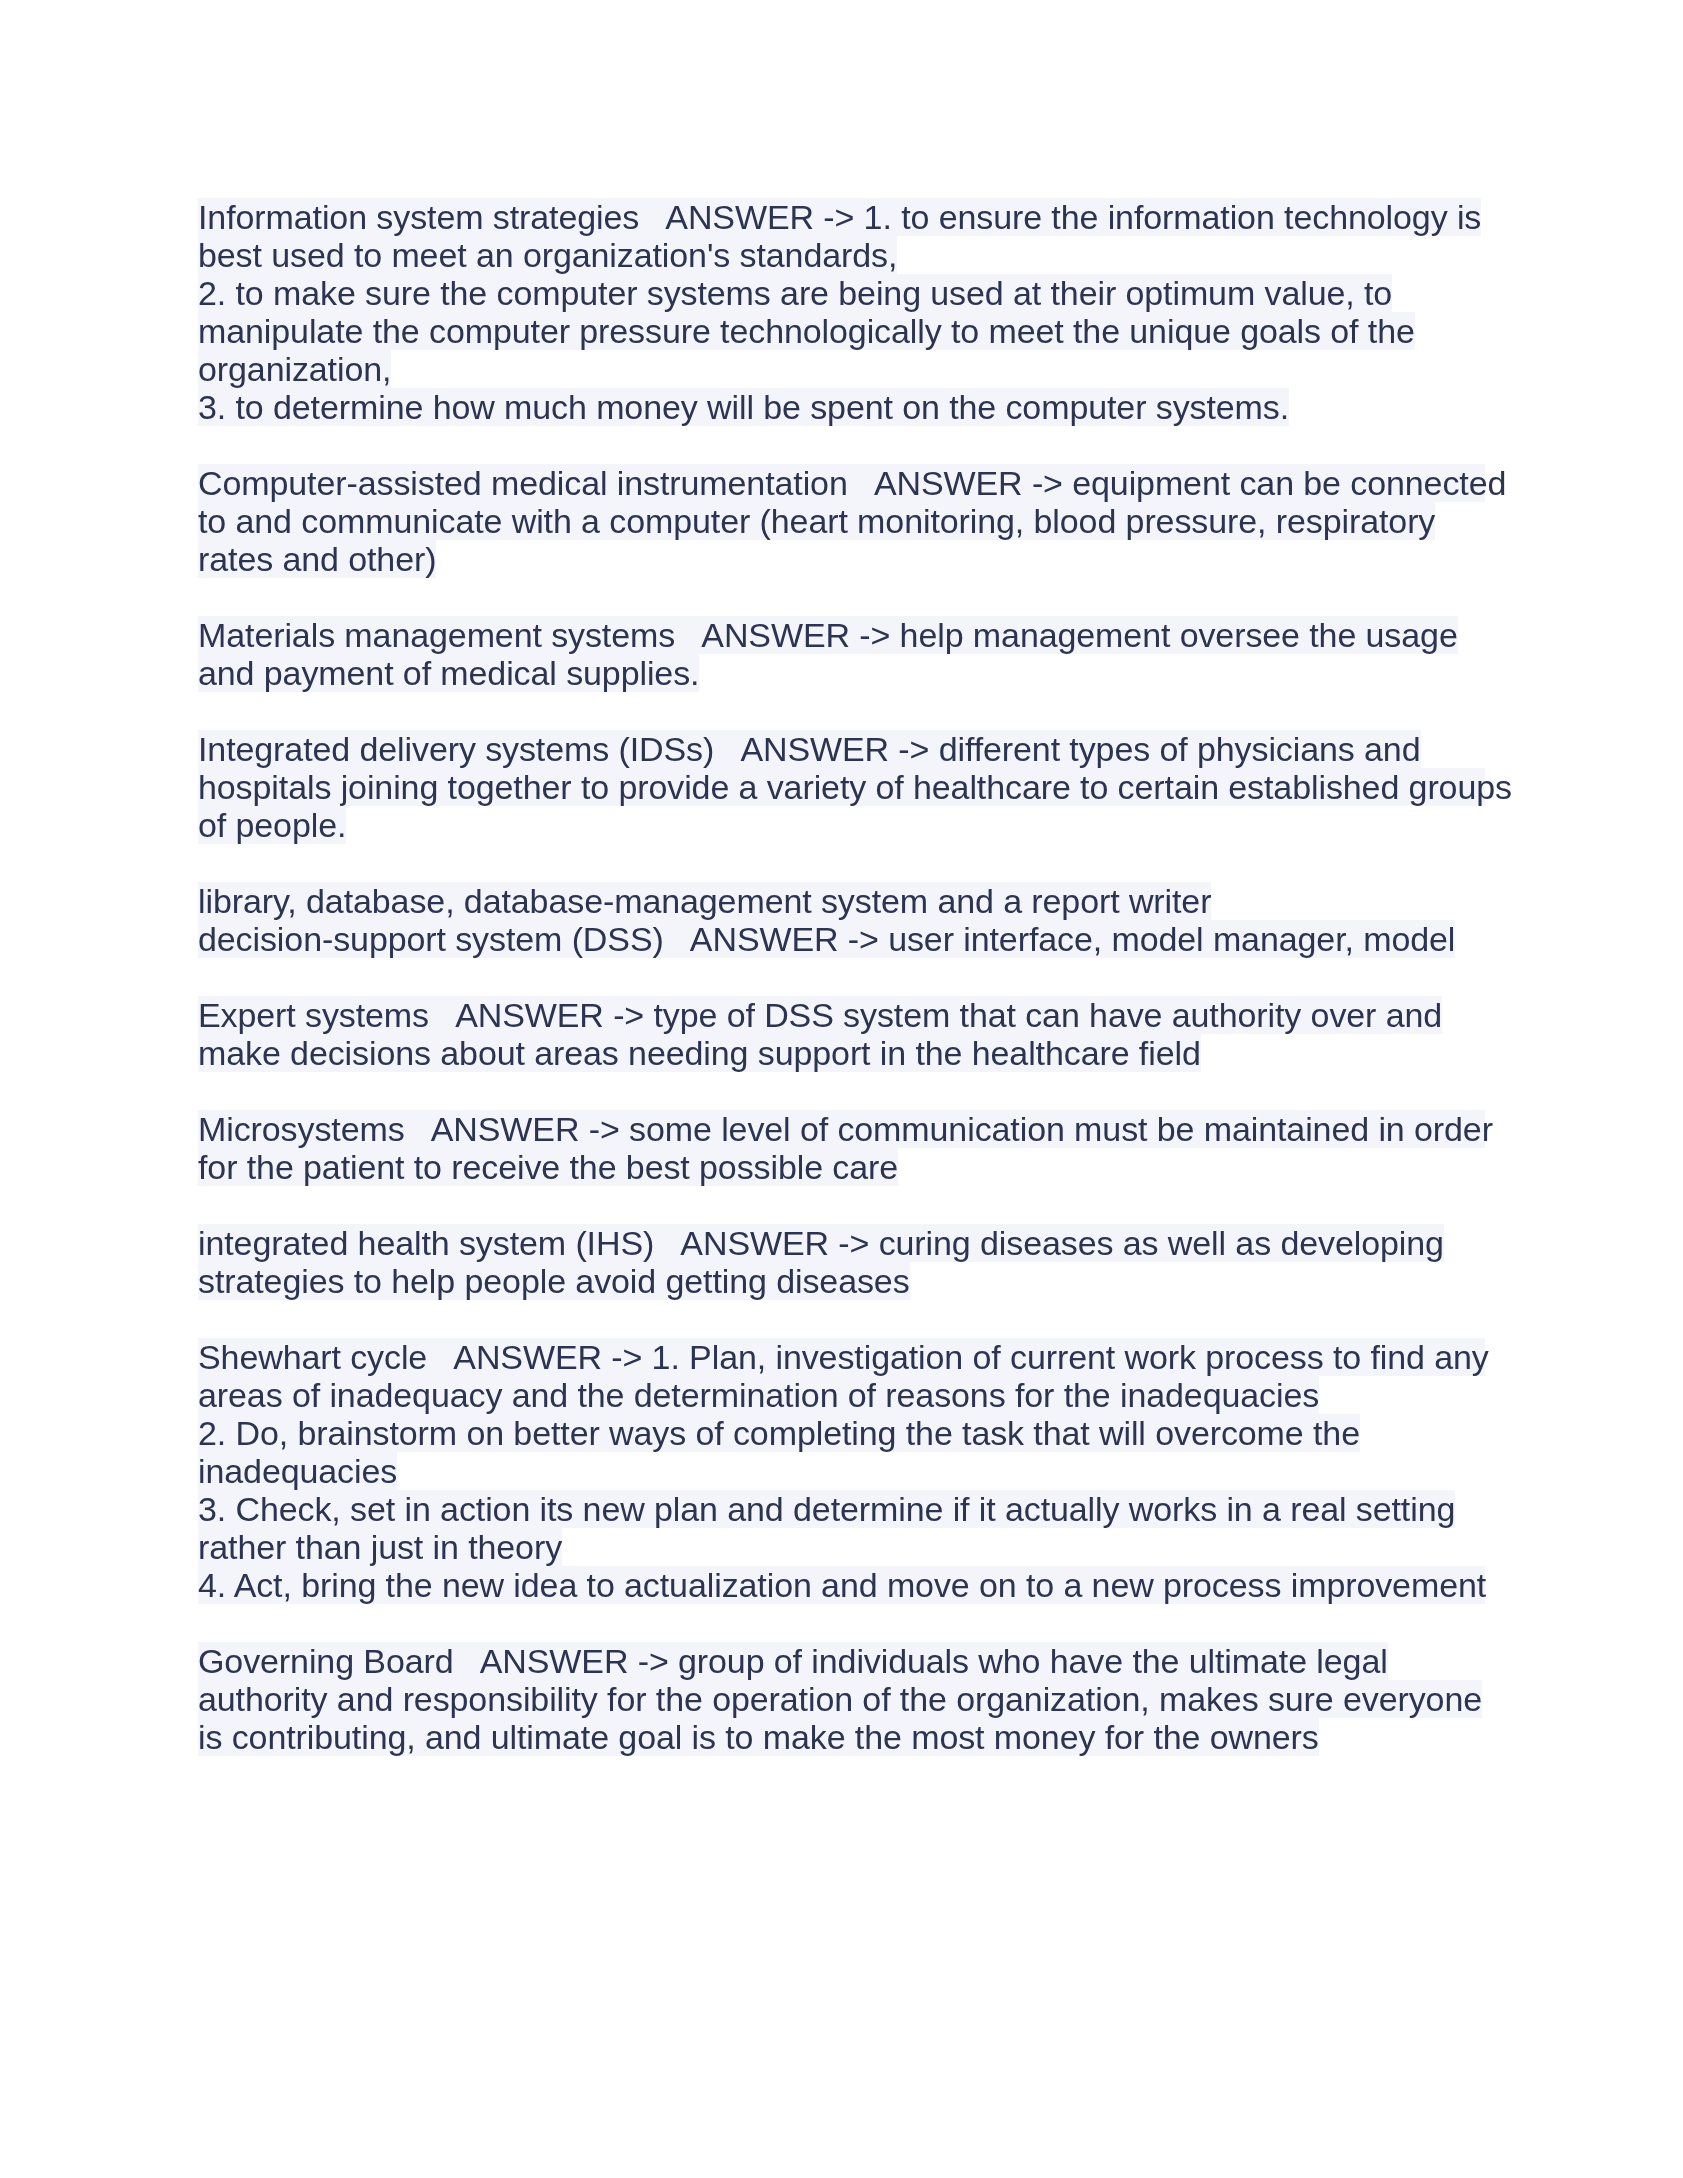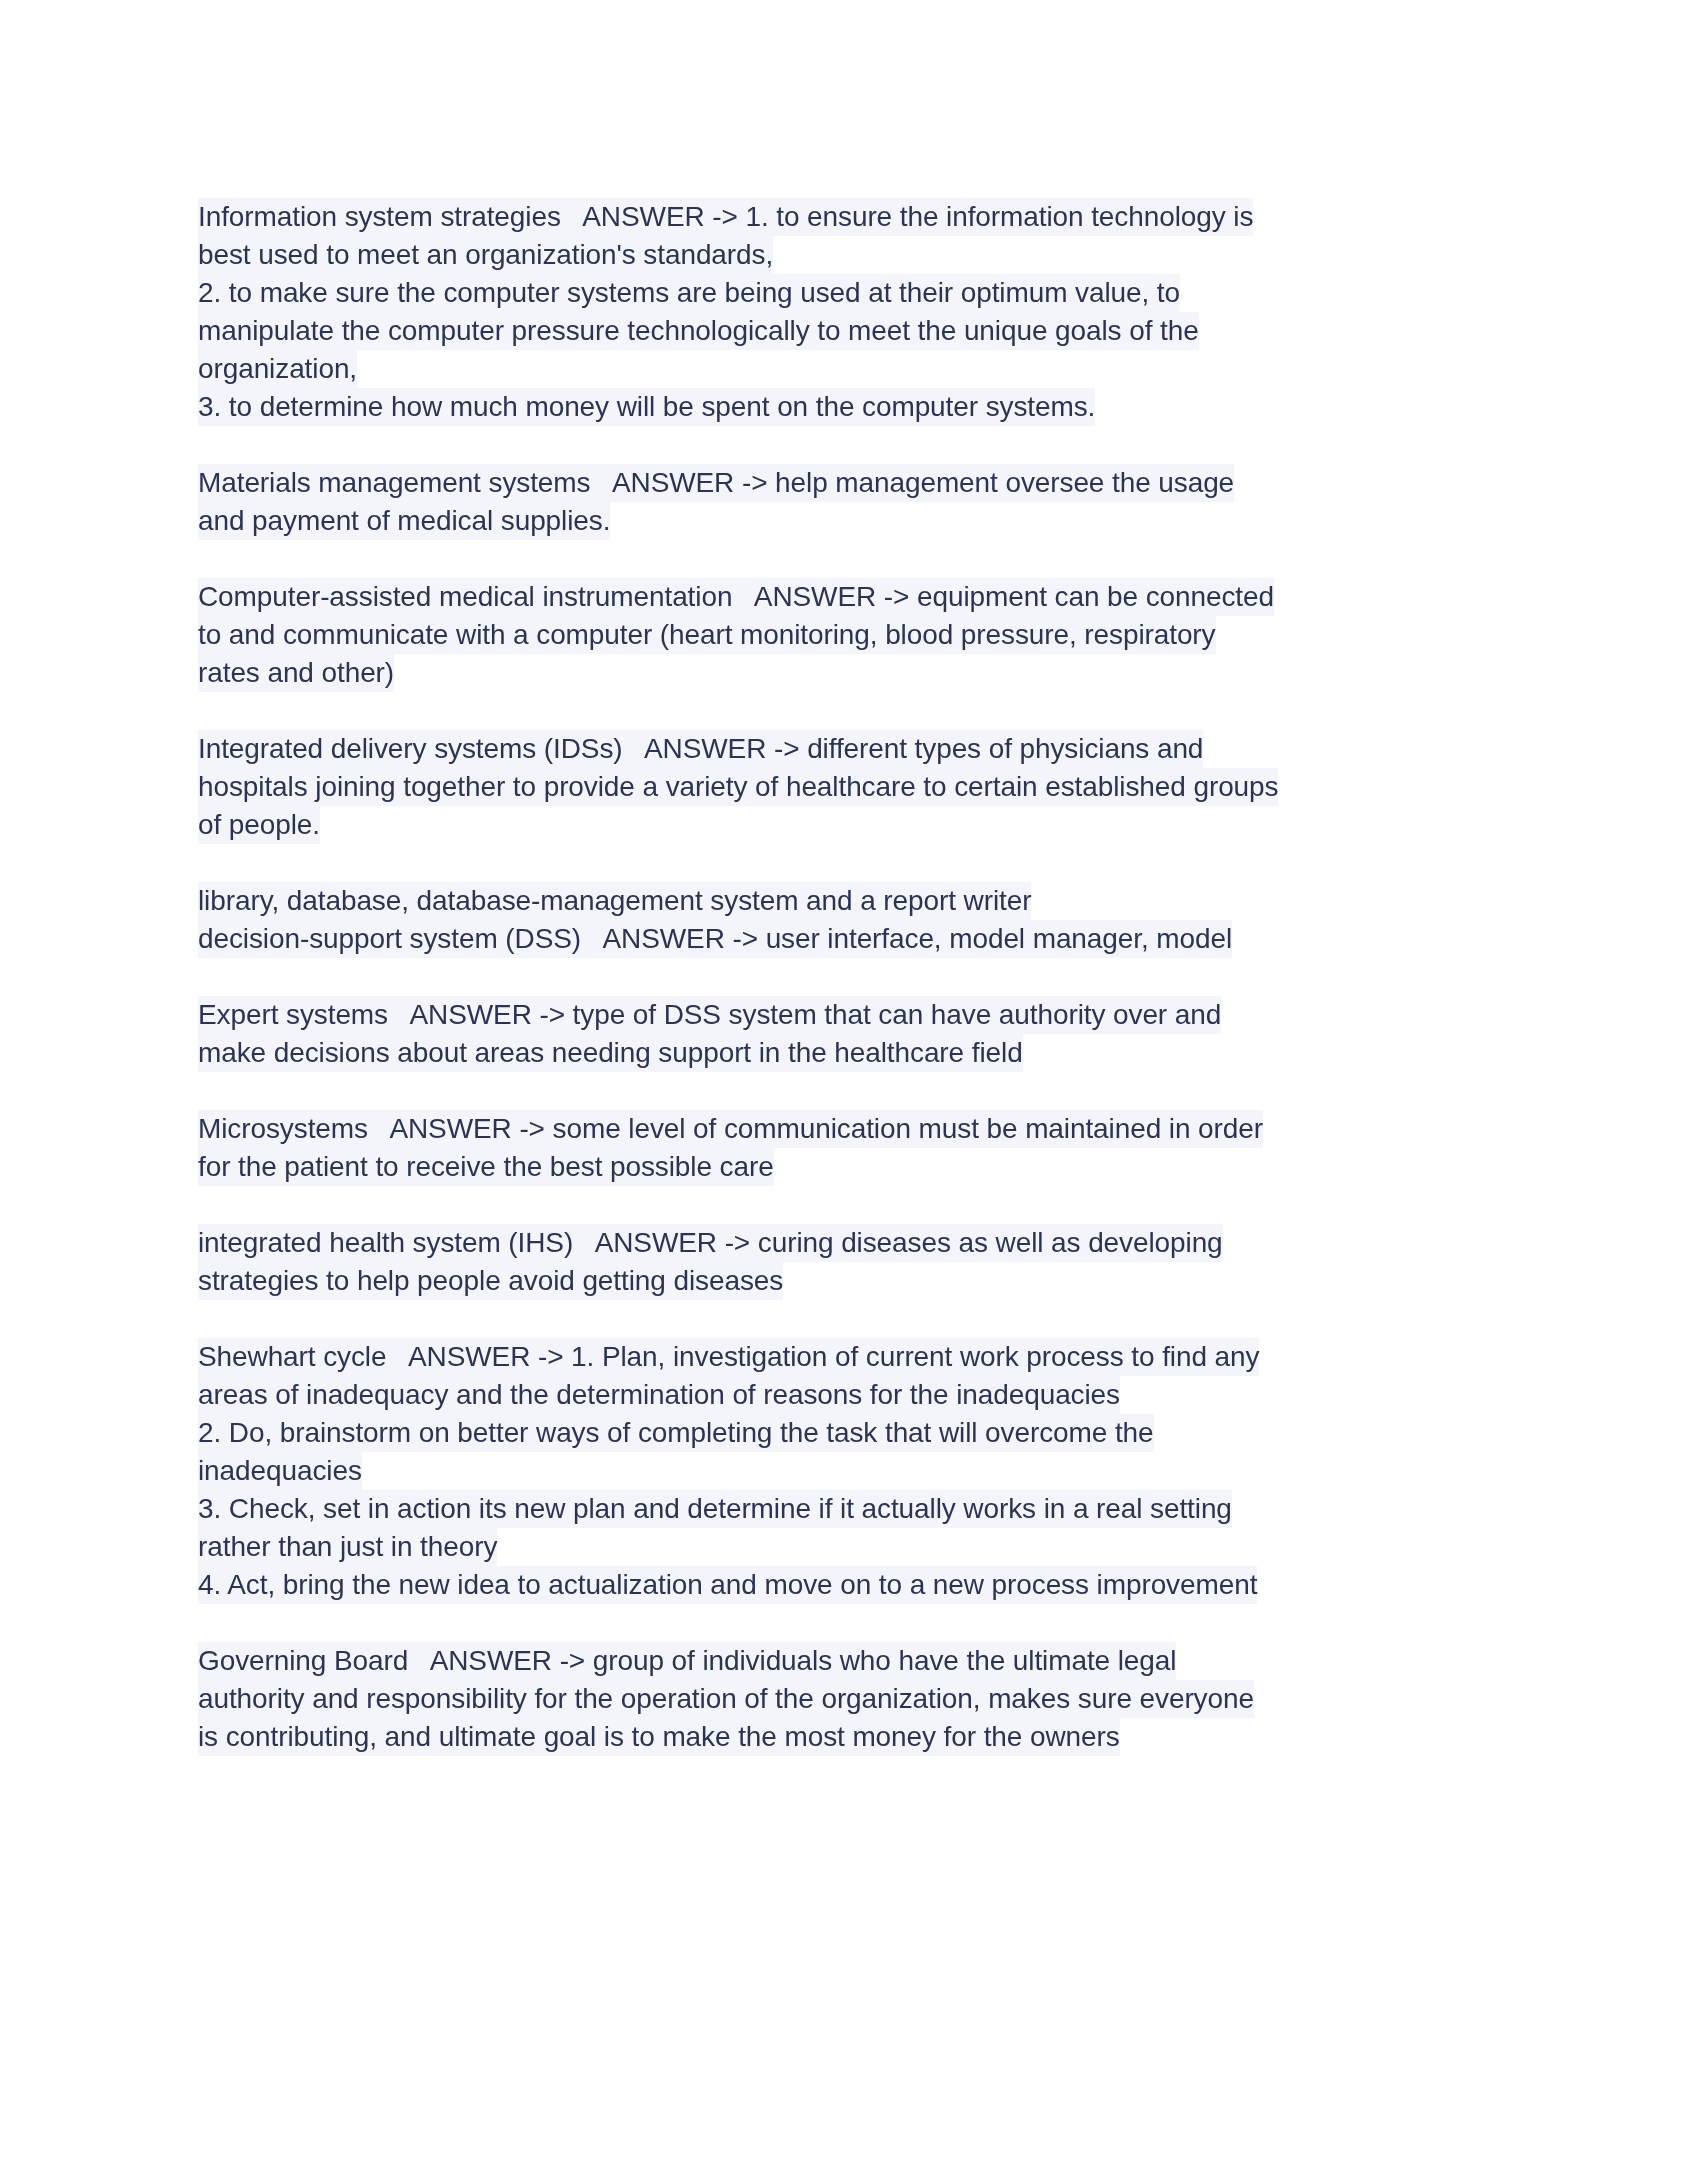--- a/index.html
+++ b/index.html
@@ -12,21 +12,21 @@
       height: 2178px;
       position: relative;
       overflow: hidden;
     }
     .page {
       position: absolute;
       left: 198px;
       top: 198px;
       width: 1287px;
       font-family: "Liberation Sans", sans-serif;
-      font-size: 28px;
+      font-size: 34px;
       line-height: 38px;
       color: #2c3452;
     }
     .qa-block {
       margin: 0 0 38px 0;
     }
     .qa-line {
       display: block;
       width: max-content;
       max-width: 1287px;
@@ -43,28 +43,28 @@
   <div class="qa-block">
     <span class="qa-line">Information system strategies   ANSWER -&gt; 1. to ensure the information technology is</span>
     <span class="qa-line">best used to meet an organization's standards,</span>
     <span class="qa-line">2. to make sure the computer systems are being used at their optimum value, to</span>
     <span class="qa-line">manipulate the computer pressure technologically to meet the unique goals of the</span>
     <span class="qa-line">organization,</span>
     <span class="qa-line">3. to determine how much money will be spent on the computer systems.</span>
   </div>
 
   <div class="qa-block">
-    <span class="qa-line">Materials management systems   ANSWER -&gt; help management oversee the usage</span>
-    <span class="qa-line">and payment of medical supplies.</span>
+    <span class="qa-line">Computer-assisted medical instrumentation   ANSWER -&gt; equipment can be connected</span>
+    <span class="qa-line">to and communicate with a computer (heart monitoring, blood pressure, respiratory</span>
+    <span class="qa-line">rates and other)</span>
   </div>
 
   <div class="qa-block">
-    <span class="qa-line">Computer-assisted medical instrumentation   ANSWER -&gt; equipment can be connected</span>
-    <span class="qa-line">to and communicate with a computer (heart monitoring, blood pressure, respiratory</span>
-    <span class="qa-line">rates and other)</span>
+    <span class="qa-line">Materials management systems   ANSWER -&gt; help management oversee the usage</span>
+    <span class="qa-line">and payment of medical supplies.</span>
   </div>
 
   <div class="qa-block">
     <span class="qa-line">Integrated delivery systems (IDSs)   ANSWER -&gt; different types of physicians and</span>
     <span class="qa-line">hospitals joining together to provide a variety of healthcare to certain established groups</span>
     <span class="qa-line">of people.</span>
   </div>
 
   <div class="qa-block">
     <span class="qa-line">library, database, database-management system and a report writer</span>

